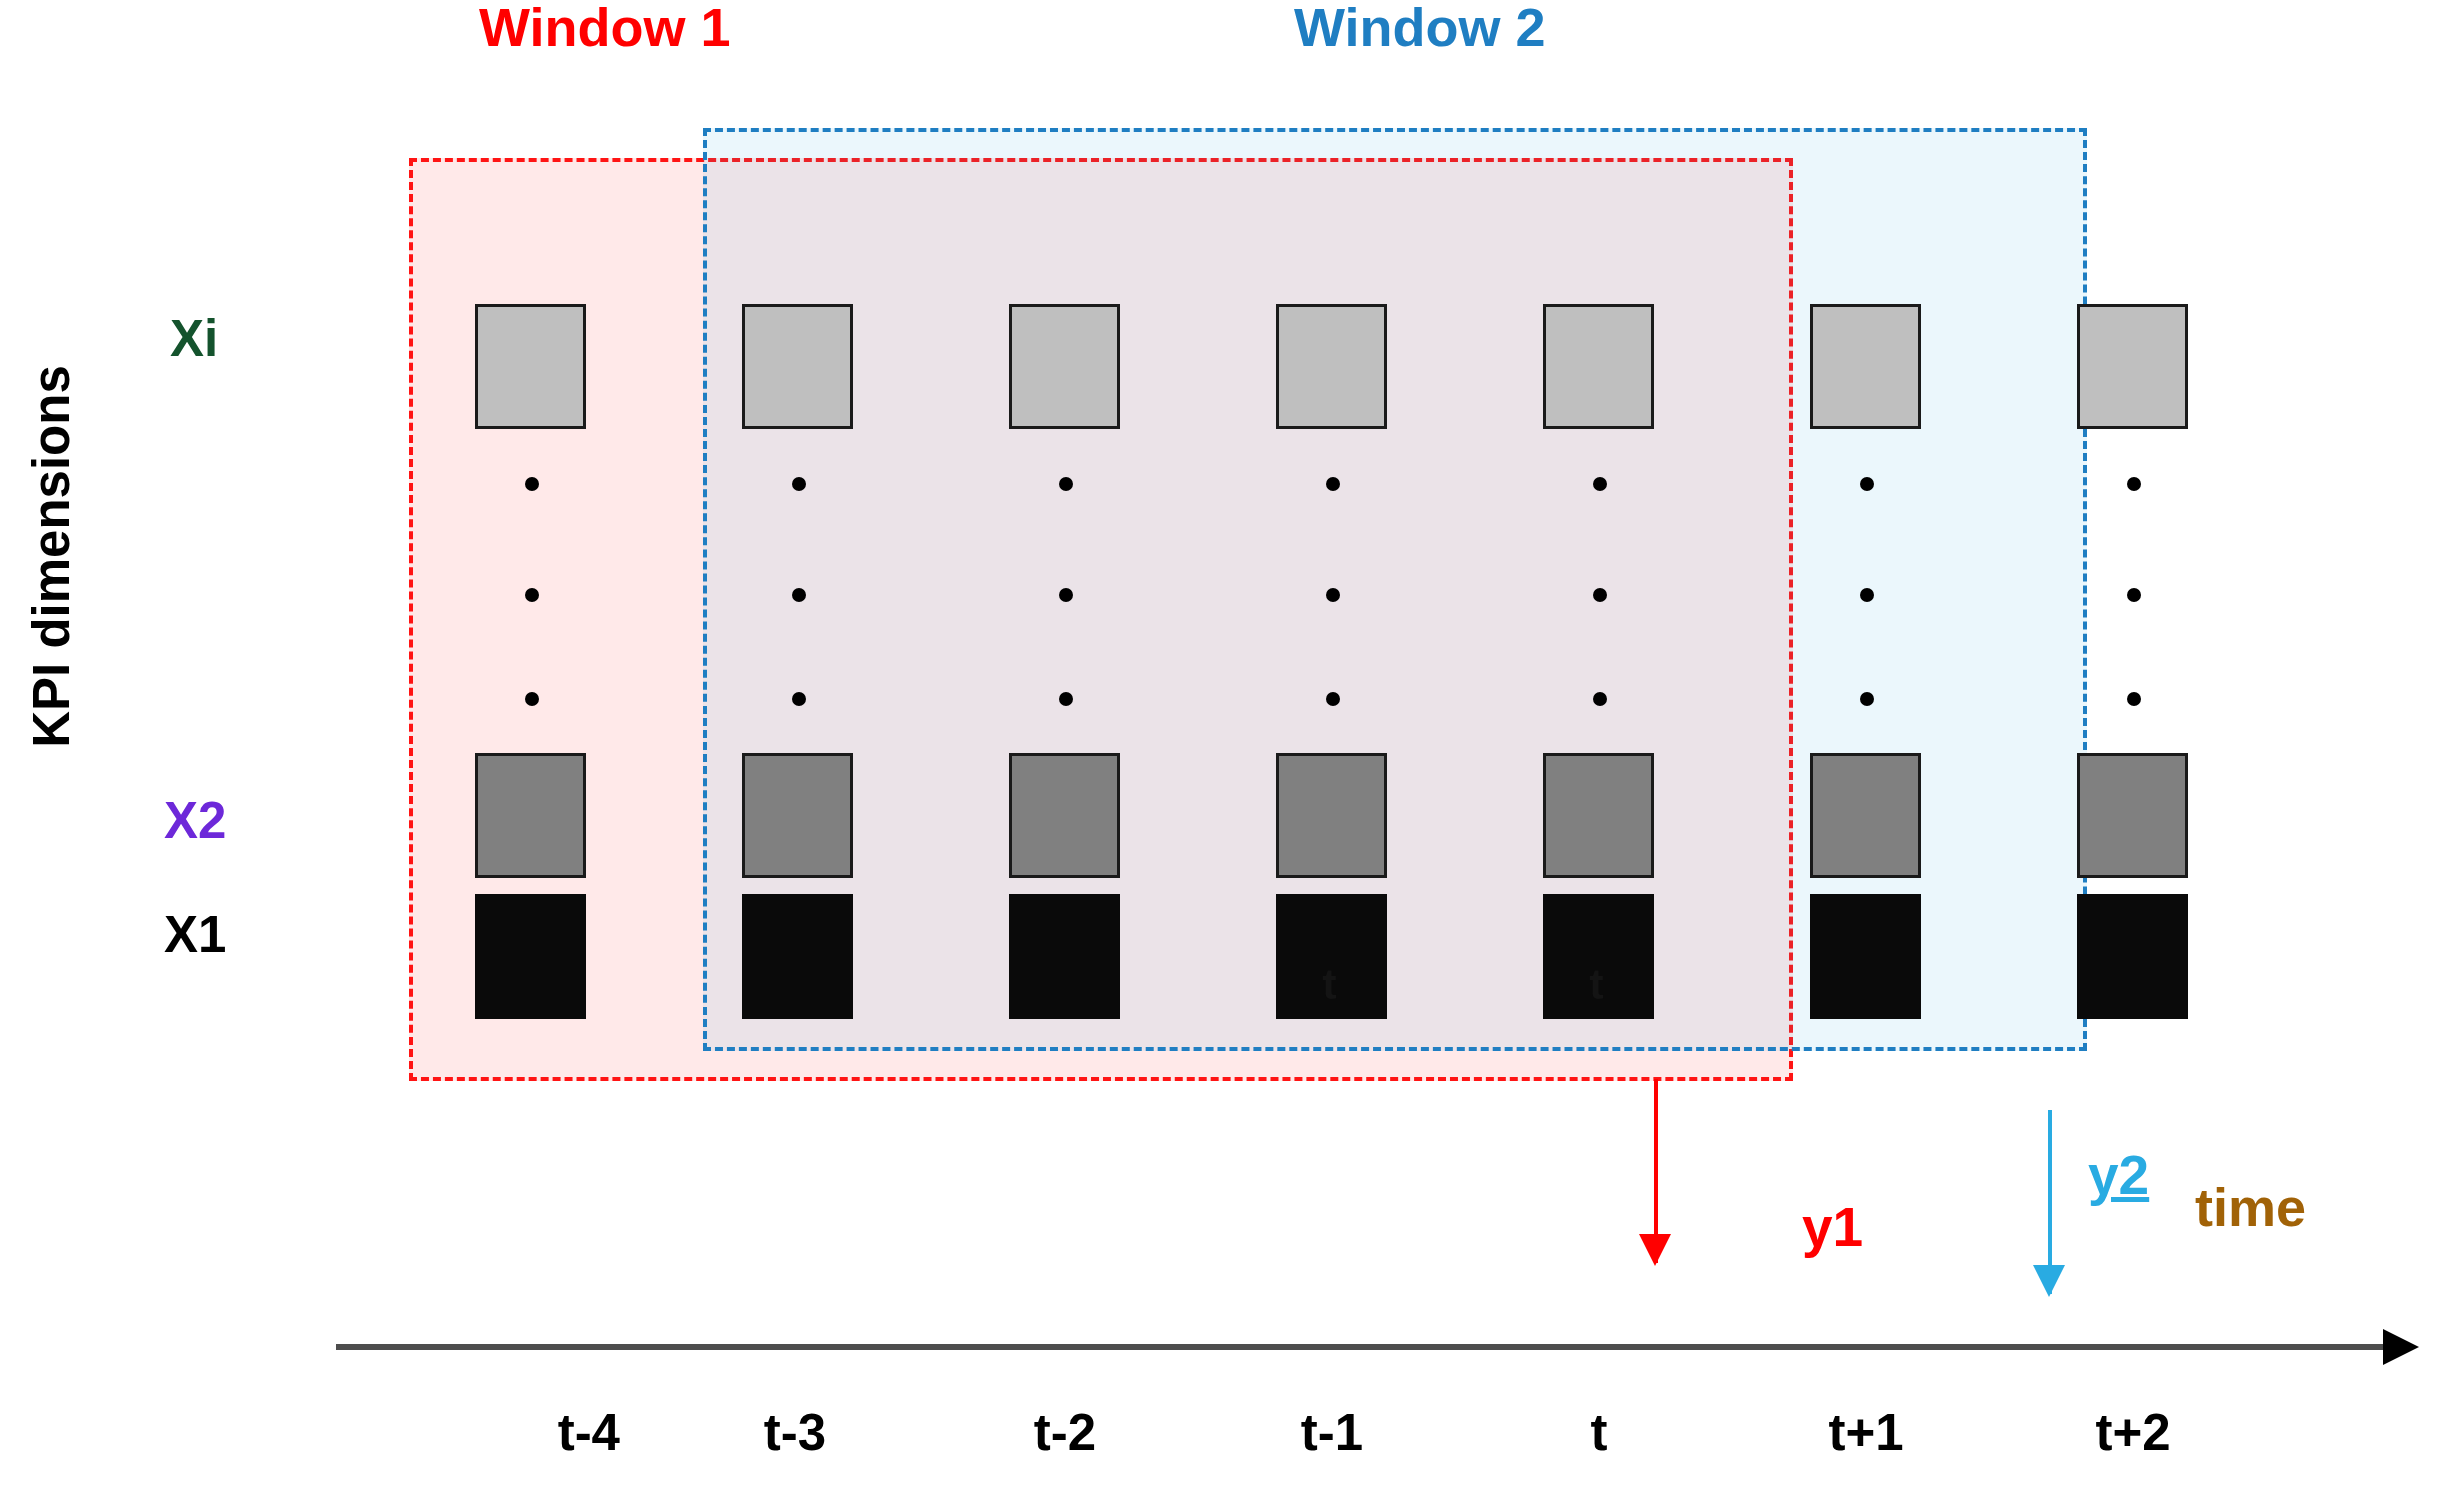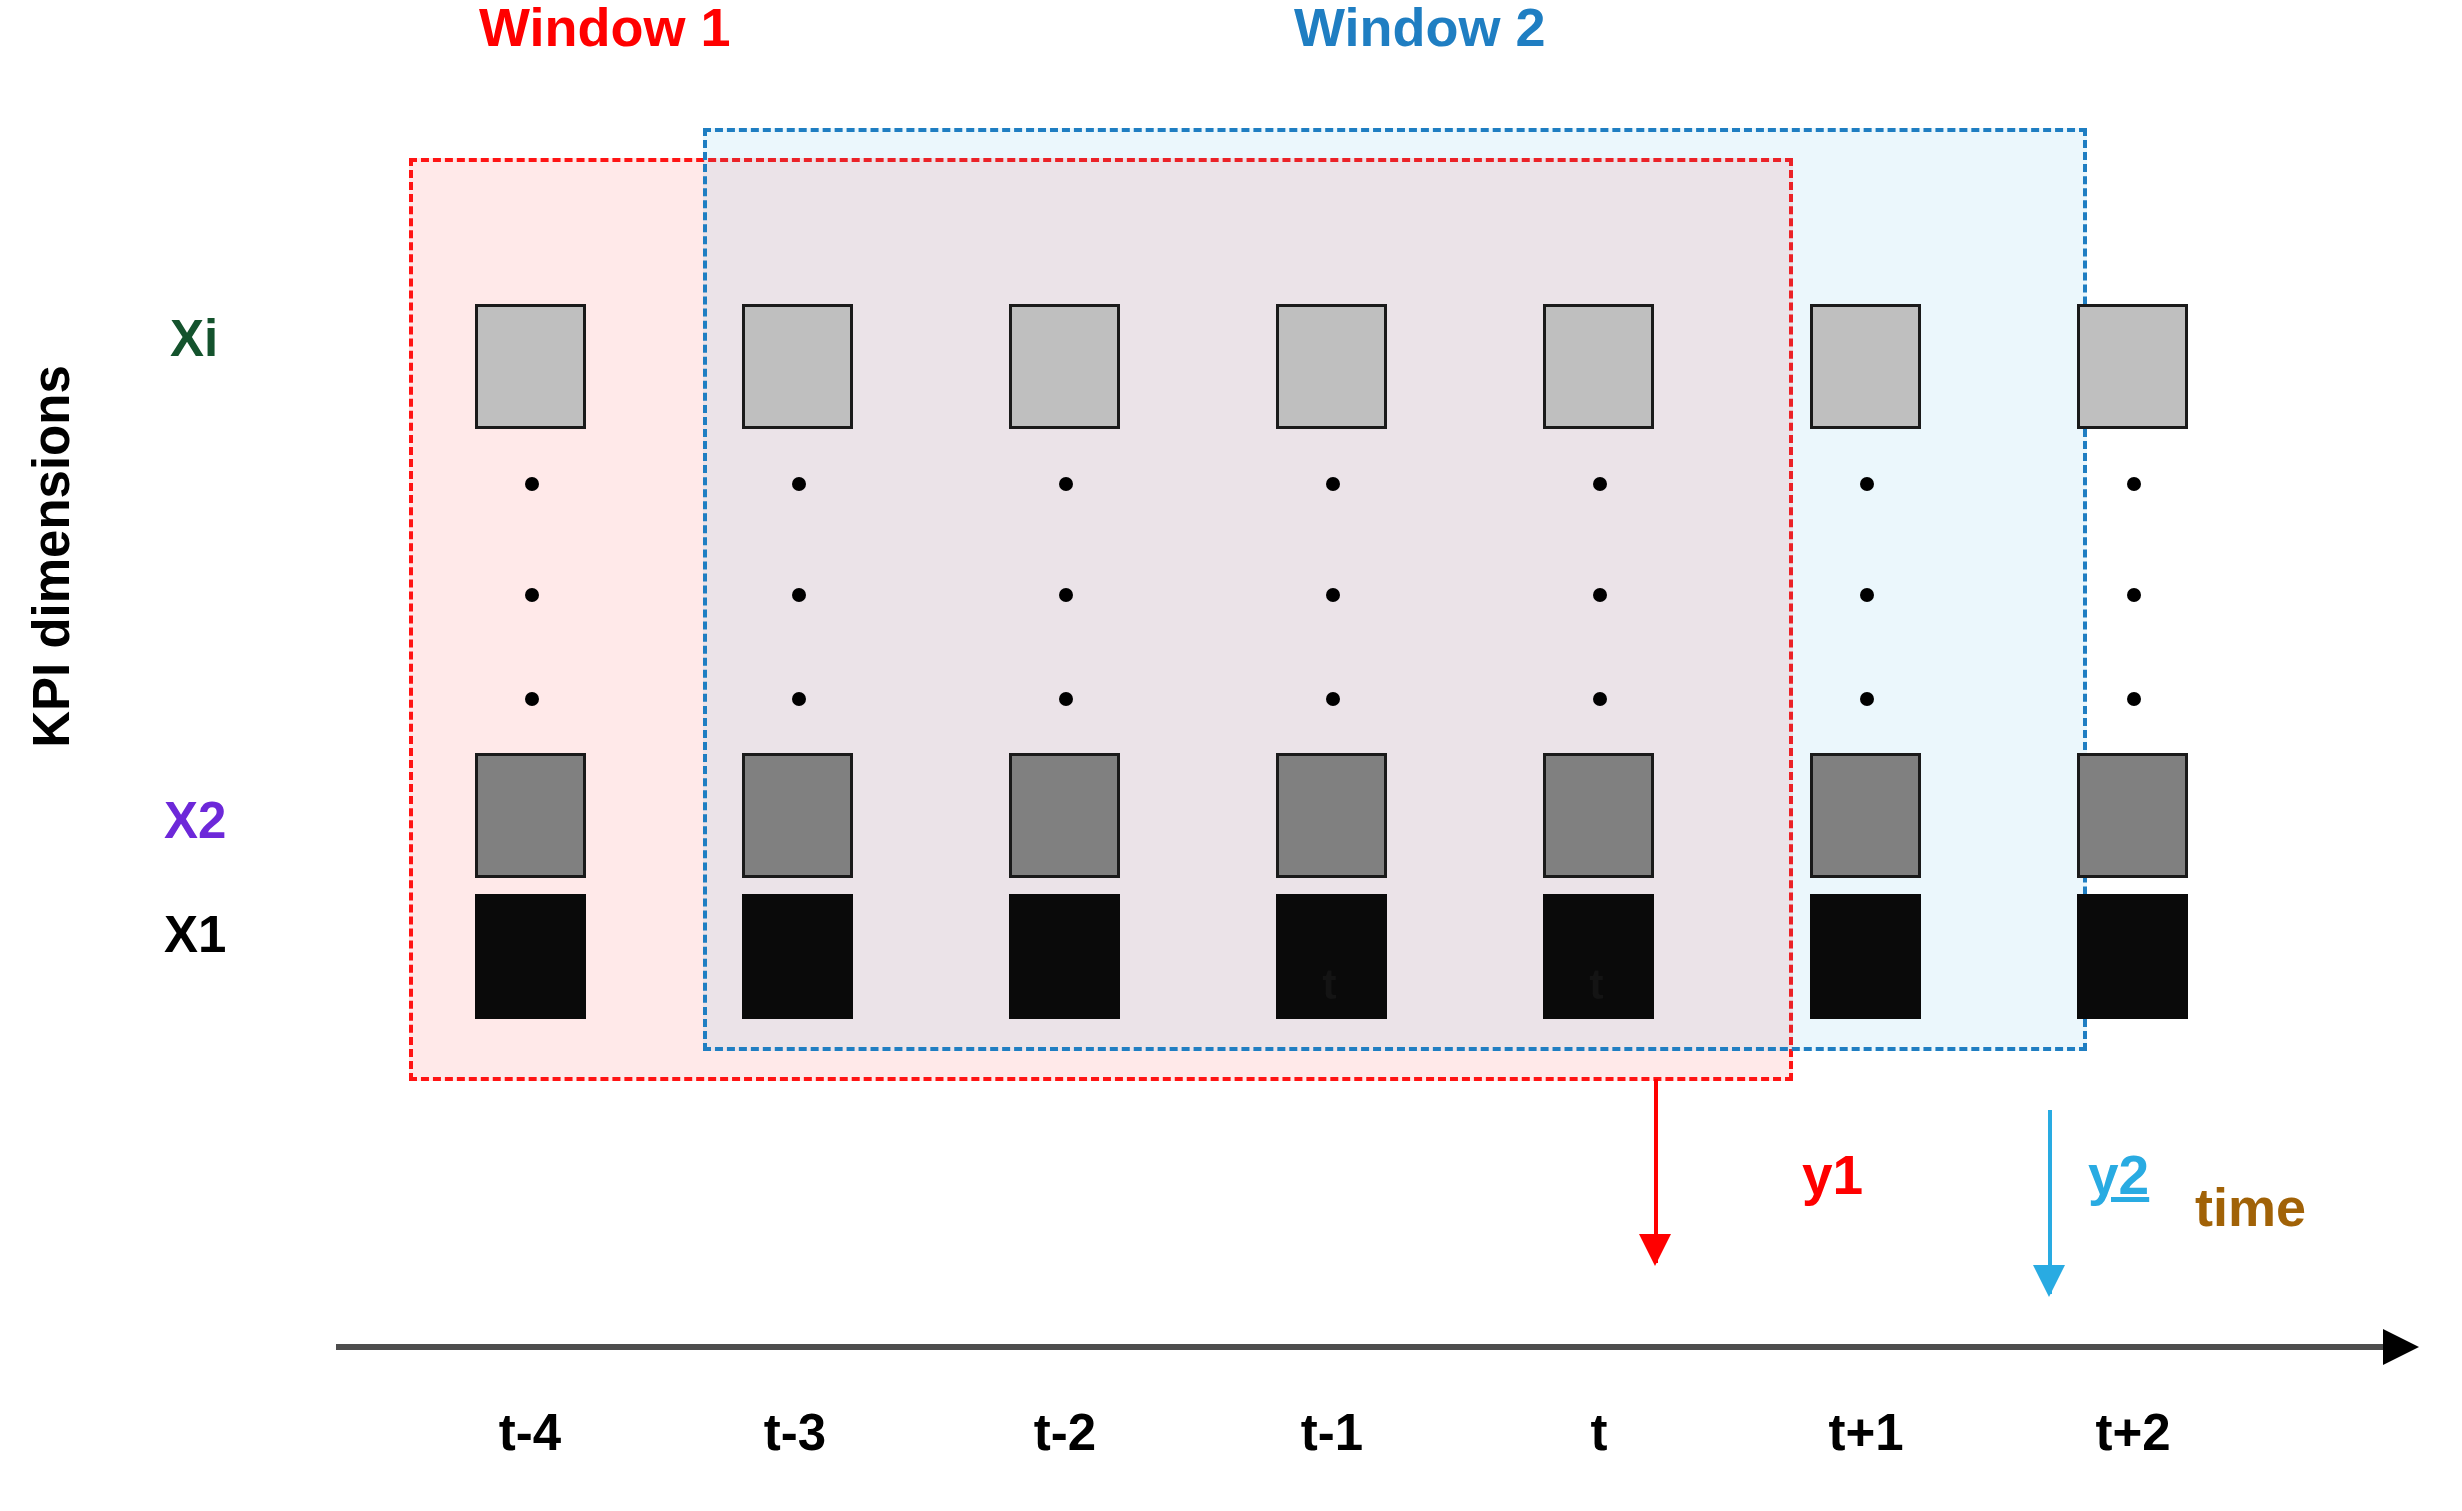--- a/index.html
+++ b/index.html
@@ -139,21 +139,21 @@
   #y2-arrow{ left:2048px; top:1110px; height:184px; }
   #y2-arrow .shaft{ background:#29ABE2; }
   #y2-arrow .head{ border-top:32px solid #29ABE2; }
 
   .pred-label{
     position:absolute;
     font-size:55px;
     font-weight:bold;
     white-space:nowrap;
   }
-  #y1-label{ left:1802px; top:1143px; color:#FF0000; }
+  #y1-label{ left:1802px; top:1195px; color:#FF0000; }
   #y2-label{ left:2088px; top:1143px; color:#29ABE2;text-decoration:underline; }
 
   
   #time-axis{
     position:absolute;
     left:336px;
     top:1344px;
     width:2052px;
     height:5.5px;
     background:#4D4D4D;
@@ -293,21 +293,21 @@
   <div class="pred-arrow" id="y2-arrow">
     <div class="shaft"></div>
     <div class="head"></div>
   </div>
   <div class="pred-label" id="y2-label">y2</div>
 
   <div id="time-axis"></div>
   <div id="time-axis-head"></div>
   <div id="time-axis-label">time</div>
 
-  <div class="tick-label" style="left:440px;">t-4</div>
+  <div class="tick-label" style="left:440px;text-align:right;">t-4</div>
   <div class="tick-label" style="left:705px;">t-3</div>
   <div class="tick-label" style="left:975px;">t-2</div>
   <div class="tick-label" style="left:1242px;">t-1</div>
   <div class="tick-label" style="left:1509px;">t</div>
   <div class="tick-label" style="left:1776px;">t+1</div>
   <div class="tick-label" style="left:2043px;">t+2</div>
 
 </div>
 
 

